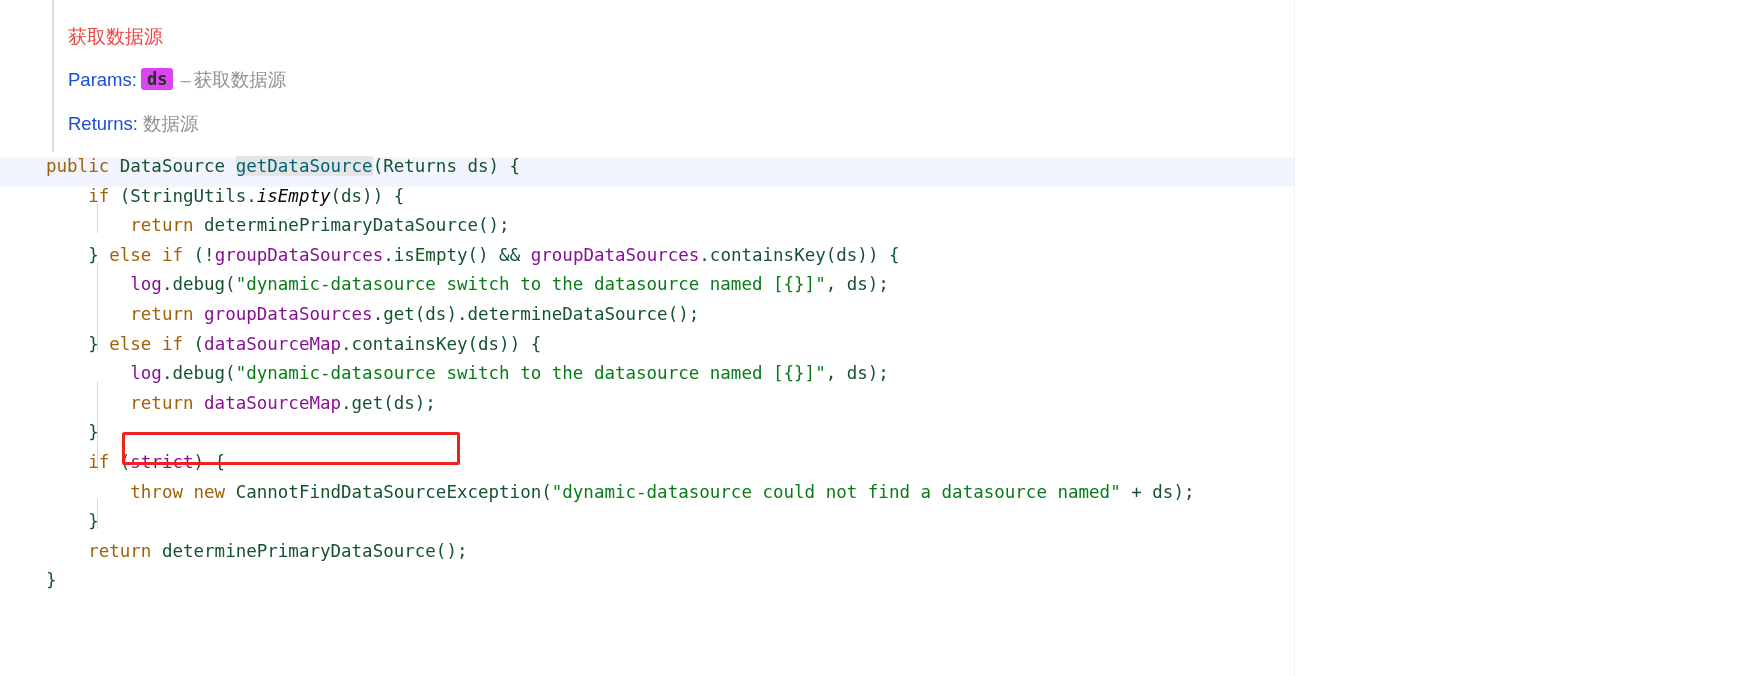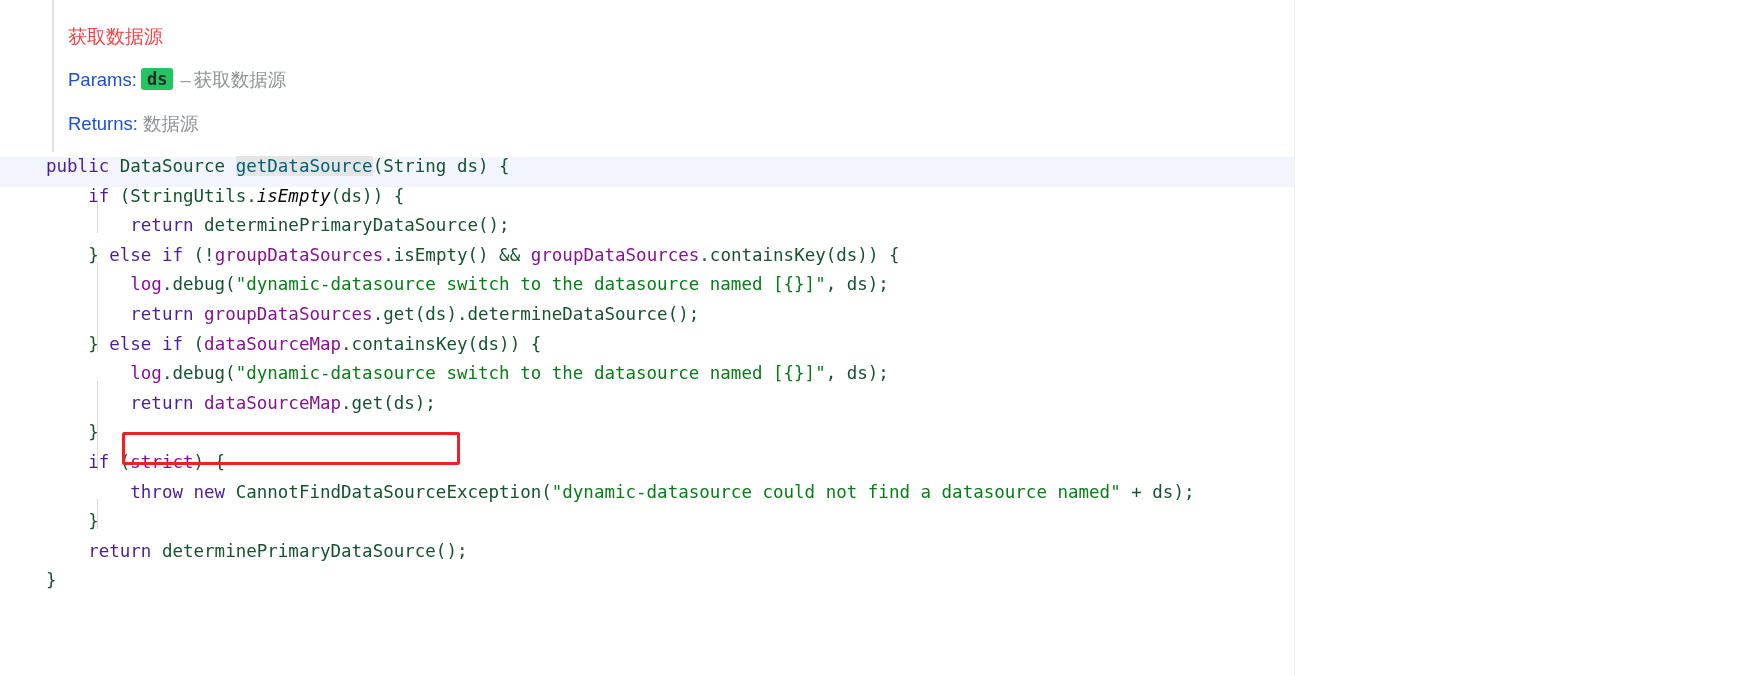--- a/index.html
+++ b/index.html
@@ -44,21 +44,21 @@
     font-family: "Liberation Sans", sans-serif;
   }
   #doc-params { top: 67px; }
   #doc-returns { top: 111px; }
   .doc-label {
     color: #1d4ed8;
     text-align: right;
   }
   .doc-code-chip {
     display: inline-block;
-    background: #22c55e;
+    background: #d946ef;
     color: #2b2b2b;
     font-family: "DejaVu Sans Mono", monospace;
     font-size: 17px;
     font-weight: bold;
     padding: 1px 6px;
     border-radius: 3px;
     margin: 0 4px;
     vertical-align: 1px;
   }
   .doc-dash {
@@ -102,21 +102,21 @@
     padding: 0;
     font-family: "DejaVu Sans Mono", monospace;
     font-size: 17.5px;
     line-height: 29.6px;
     color: #080808;
     white-space: pre;
     z-index: 3;
   }
 
   
-  .kw  { color: #4c1d95; text-align: center; }
+  .kw  { color: #a16207; text-align: center; }
   .fld { color: #871094; }
   .str { color: #067d17; }
   .sta { color: #871094; }
   .stm { color: #080808; font-style: italic; }
   .pl  { color: #14532d; text-align: right; }
   .mthhl {
     color: #00627a;
     background: #e5e5e5;
   }
 
@@ -164,21 +164,21 @@
   <div id="sig-highlight"></div>
   <div id="right-divider"></div>
 
   <div class="indent-guide" style="left:97px; top:51px;  height:30px;"></div>
   <div class="indent-guide" style="left:97px; top:110px; height:90px;"></div>
   <div class="indent-guide" style="left:97px; top:229px; height:90px;"></div>
   <div class="indent-guide" style="left:97px; top:347px; height:30px;"></div>
 
   <div id="red-box"></div>
 
-  <pre id="code"><span class="kw">public</span> <span class="pl">DataSource</span> <span class="mthhl">getDataSource</span><span class="pl">(String ds) {</span>
+  <pre id="code"><span class="kw">public</span> <span class="pl">DataSource</span> <span class="mthhl">getDataSource</span><span class="pl">(Returns ds) {</span>
     <span class="kw">if</span> <span class="pl">(StringUtils.</span><span class="stm">isEmpty</span><span class="pl">(ds)) {</span>
         <span class="kw">return</span> <span class="pl">determinePrimaryDataSource();</span>
     <span class="pl">}</span> <span class="kw">else if</span> <span class="pl">(!</span><span class="fld">groupDataSources</span><span class="pl">.isEmpty() &amp;&amp; </span><span class="fld">groupDataSources</span><span class="pl">.containsKey(ds)) {</span>
         <span class="sta">log</span><span class="pl">.debug(</span><span class="str">"dynamic-datasource switch to the datasource named [{}]"</span><span class="pl">, ds);</span>
         <span class="kw">return</span> <span class="fld">groupDataSources</span><span class="pl">.get(ds).determineDataSource();</span>
     <span class="pl">}</span> <span class="kw">else if</span> <span class="pl">(</span><span class="fld">dataSourceMap</span><span class="pl">.containsKey(ds)) {</span>
         <span class="sta">log</span><span class="pl">.debug(</span><span class="str">"dynamic-datasource switch to the datasource named [{}]"</span><span class="pl">, ds);</span>
         <span class="kw">return</span> <span class="fld">dataSourceMap</span><span class="pl">.get(ds);</span>
     <span class="pl">}</span>
     <span class="kw">if</span> <span class="pl">(</span><span class="fld">strict</span><span class="pl">) {</span>

